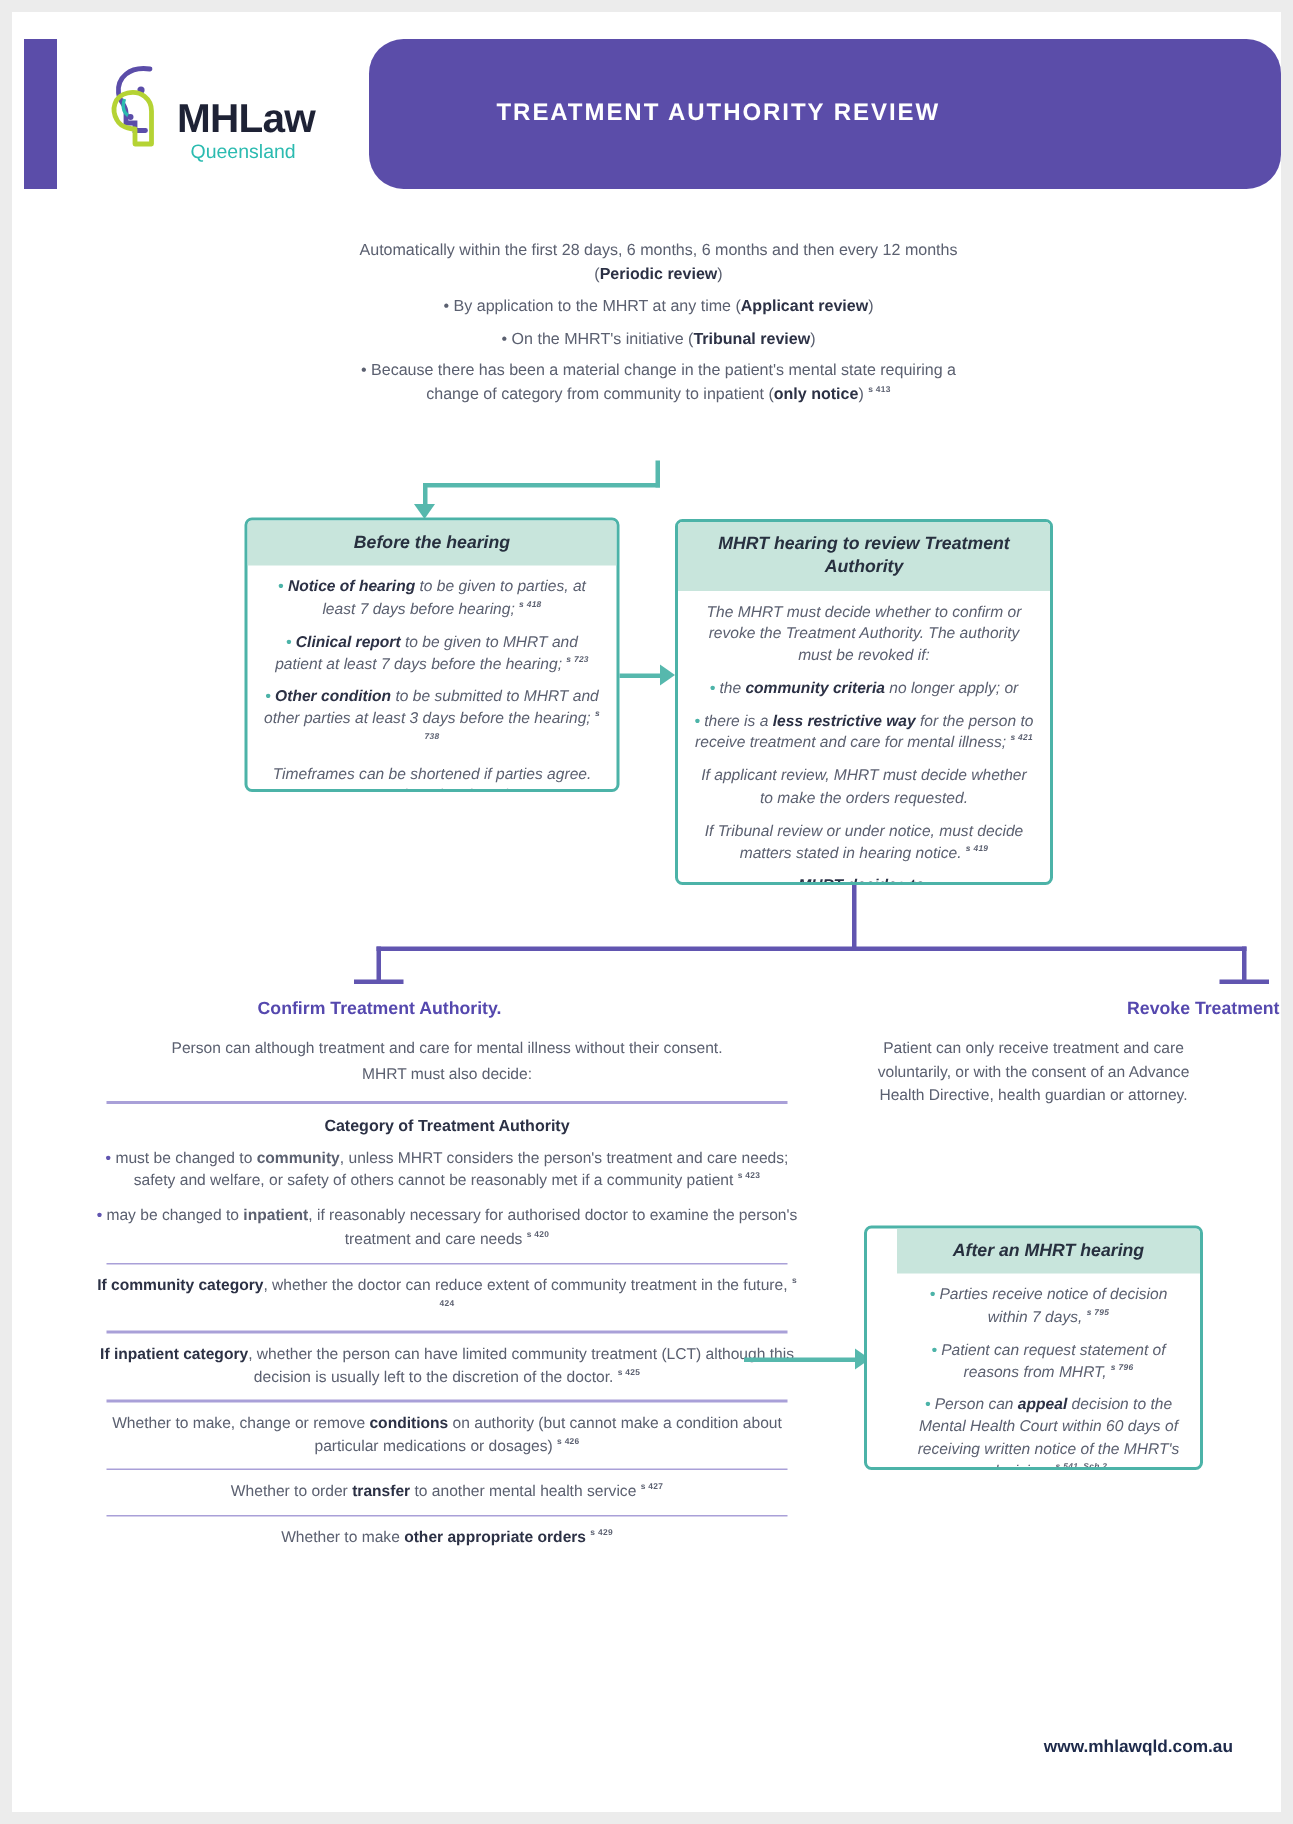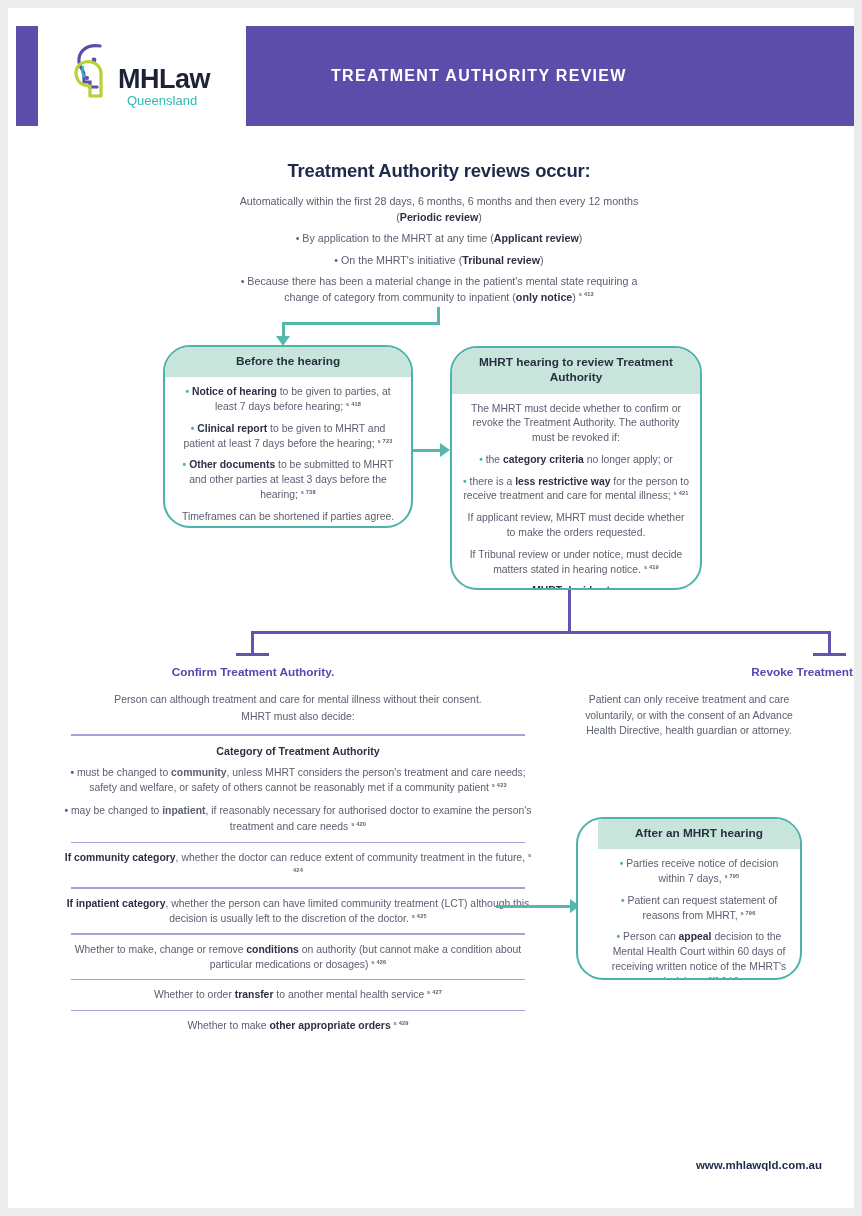--- a/index.html
+++ b/index.html
@@ -68,20 +68,21 @@
     color: #2bbbb0;
     line-height: 1;
   }
   #header-title-band {
     position: absolute;
     left: 230px;
     top: 0px;
     width: 608px;
     height: 100px;
     background: #5b4da9;
+    border-radius: 23px;
   }
   #header-title {
     position: absolute;
     left: 85px;
     top: 41px;
     font-size: 16px;
     font-weight: bold;
     letter-spacing: 1.3px;
     color: #ffffff;
   }
@@ -126,24 +127,25 @@
     position: absolute;
     width: 0; height: 0;
     border-top: 7px solid transparent;
     border-bottom: 7px solid transparent;
     border-left: 10px solid #56b8ad;
   }
   
   .tbox {
     position: absolute;
     border: 2.5px solid #4cb3a8;
-    border-radius: 27px;
+    border-radius: 5px;
     background: #ffffff;
     box-sizing: border-box;
     overflow: hidden;
+    font-style: italic;
   }
   .tbox-head {
     background: #c8e5dc;
     text-align: center;
     font-size: 11.8px;
     font-weight: bold;
     color: #27303f;
     padding: 7px 8px 8px 8px;
     line-height: 1.3;
   }
@@ -245,50 +247,49 @@
       <div id="logo-wordmark">MHLaw</div>
       <div id="logo-sub">Queensland</div>
     </div>
 
     <div id="header-title-band">
       <div id="header-title">TREATMENT AUTHORITY REVIEW</div>
     </div>
   </div>
 
   <div id="intro">
-    <div id="intro-title">Treatment Authority reviews occur:</div>
     <div class="intro-line">Automatically within the first 28 days, 6 months, 6 months and then every 12 months (<b>Periodic review</b>)</div>
     <div class="intro-line">• By application to the MHRT at any time (<b>Applicant review</b>)</div>
     <div class="intro-line">• On the MHRT's initiative (<b>Tribunal review</b>)</div>
     <div class="intro-line">• Because there has been a material change in the patient's mental state requiring a change of category from community to inpatient (<b>only notice</b>) <sup class="ref">s 413</sup></div>
   </div>
 
   <div class="teal-v" style="left:429px; top:299px; height:18px;"></div>
   <div class="teal-h" style="left:274px; top:314px; width:158px;"></div>
   <div class="teal-v" style="left:274px; top:314px; height:16px;"></div>
   <div class="arrow-down" style="left:268px; top:328px;"></div>
 
   <div class="tbox" id="box-before" style="left:155px; top:337px; width:250px; height:183px;">
     <div class="tbox-head">Before the hearing</div>
     <div class="tbox-body">
       <div class="tline"><span class="dot">•</span> <b>Notice of hearing</b> to be given to parties, at least 7 days before hearing; <sup class="ref">s 418</sup></div>
       <div class="tline"><span class="dot">•</span> <b>Clinical report</b> to be given to MHRT and patient at least 7 days before the hearing; <sup class="ref">s 723</sup></div>
-      <div class="tline"><span class="dot">•</span> <b>Other documents</b> to be submitted to MHRT and other parties at least 3 days before the hearing; <sup class="ref">s 738</sup></div>
+      <div class="tline"><span class="dot">•</span> <b>Other condition</b> to be submitted to MHRT and other parties at least 3 days before the hearing; <sup class="ref">s 738</sup></div>
       <div class="tline">Timeframes can be shortened if parties agree. MHRT Practice Direction 1/2017.</div>
     </div>
   </div>
 
   <div class="teal-h" style="left:405px; top:441px; width:32px;"></div>
   <div class="arrow-right" style="left:432px; top:435px;"></div>
 
   <div class="tbox" id="box-mhrt" style="left:442px; top:338px; width:252px; height:244px;">
     <div class="tbox-head">MHRT hearing to review Treatment Authority</div>
     <div class="tbox-body">
       <div class="tline">The MHRT must decide whether to confirm or revoke the Treatment Authority. The authority must be revoked if:</div>
-      <div class="tline"><span class="dot">•</span> the <b>category criteria</b> no longer apply; or</div>
+      <div class="tline"><span class="dot">•</span> the <b>community criteria</b> no longer apply; or</div>
       <div class="tline"><span class="dot">•</span> there is a <b>less restrictive way</b> for the person to receive treatment and care for mental illness; <sup class="ref">s 421</sup></div>
       <div class="tline">If applicant review, MHRT must decide whether to make the orders requested.</div>
       <div class="tline">If Tribunal review or under notice, must decide matters stated in hearing notice. <sup class="ref">s 419</sup></div>
       <div class="tline"><b>MHRT decides to:</b></div>
     </div>
   </div>
 
   <div class="purple-v" style="left:560px; top:582px; height:44px;"></div>
   <div class="purple-h" style="left:243px; top:623px; width:580px;"></div>
   <div class="purple-v" style="left:243px; top:623px; height:24px;"></div>

